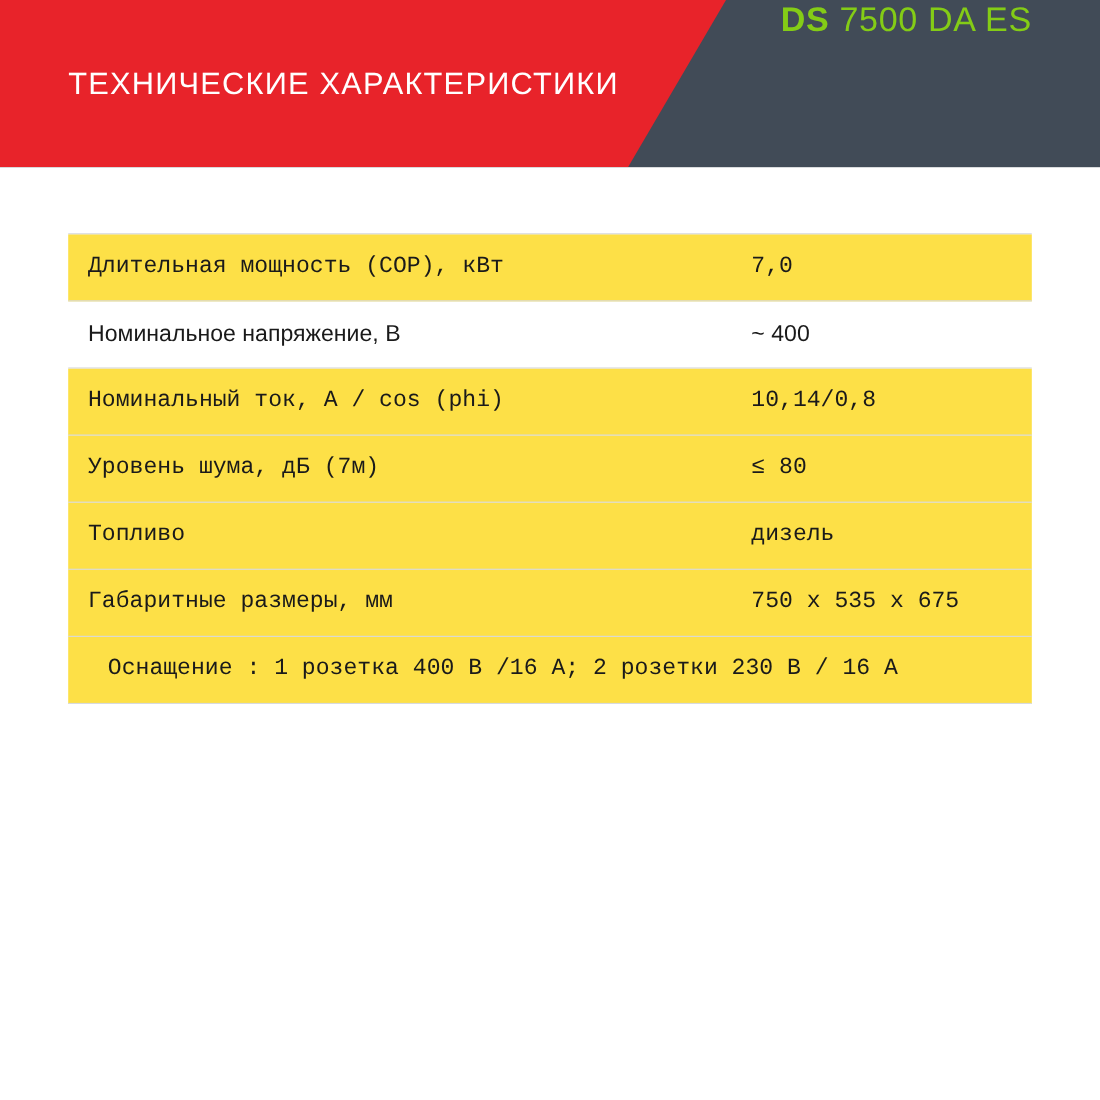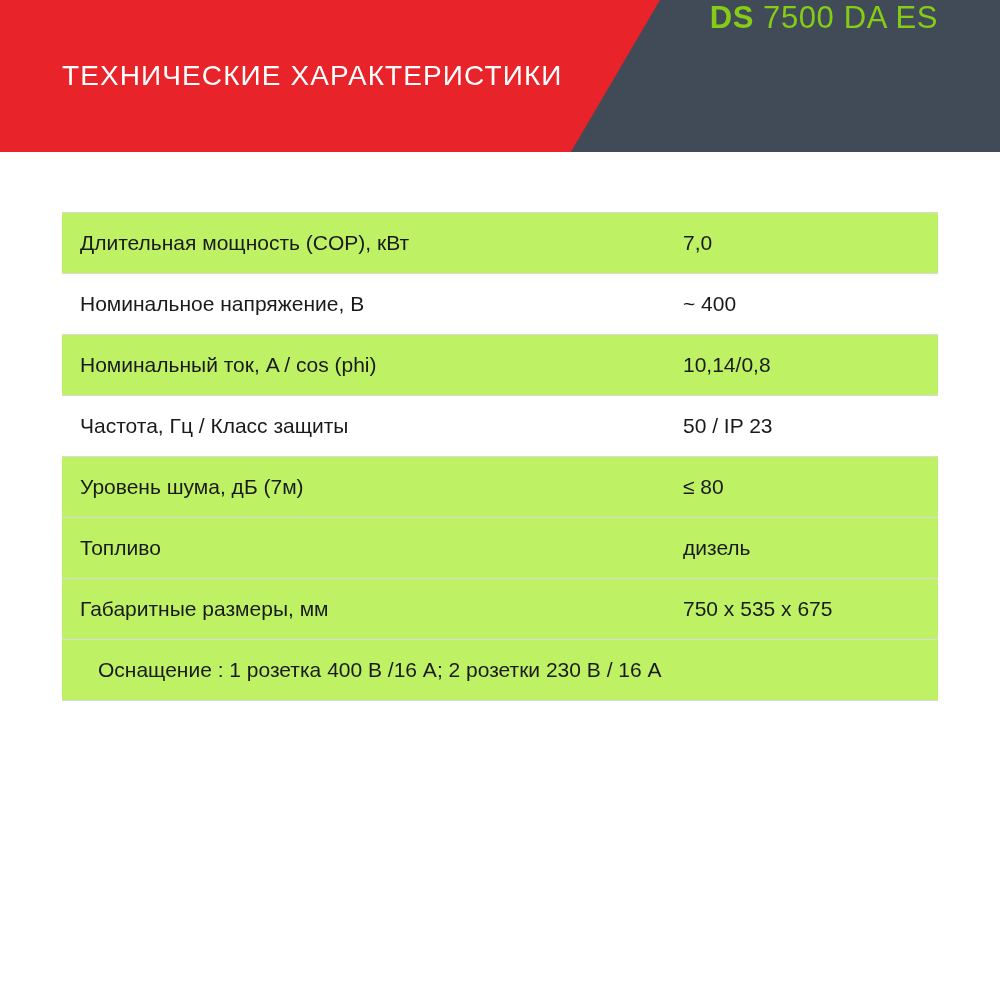--- a/index.html
+++ b/index.html
@@ -80,21 +80,22 @@
     left: 62px;
     top: 212px;
     width: 876px;
     border-collapse: collapse;
     table-layout: fixed;
   }
   .spec-table tr {
     height: 61px;
   }
   .spec-table tr.alt {
-    background: #bef264;
+    background: #fde047;
+    font-family: Liberation Mono, monospace;
   }
   .spec-table td {
     border-top: 1px solid #d7dade;
     border-bottom: 1px solid #d7dade;
     font-size: 21px;
     color: #1a1a1a;
     padding: 0;
     vertical-align: middle;
     line-height: 1.25;
   }
@@ -130,24 +131,20 @@
         <td class="value">7,0</td>
       </tr>
       <tr>
         <td class="label">Номинальное напряжение, В</td>
         <td class="value">~ 400</td>
       </tr>
       <tr class="alt">
         <td class="label">Номинальный ток, A / cos (phi)</td>
         <td class="value">10,14/0,8</td>
       </tr>
-      <tr>
-        <td class="label">Частота, Гц / Класс защиты</td>
-        <td class="value">50 / IP 23</td>
-      </tr>
       <tr class="alt">
         <td class="label">Уровень шума, дБ (7м)</td>
         <td class="value">≤ 80</td>
       </tr>
       <tr class="alt">
         <td class="label">Топливо</td>
         <td class="value">дизель</td>
       </tr>
       <tr class="alt">
         <td class="label">Габаритные размеры, мм</td>

